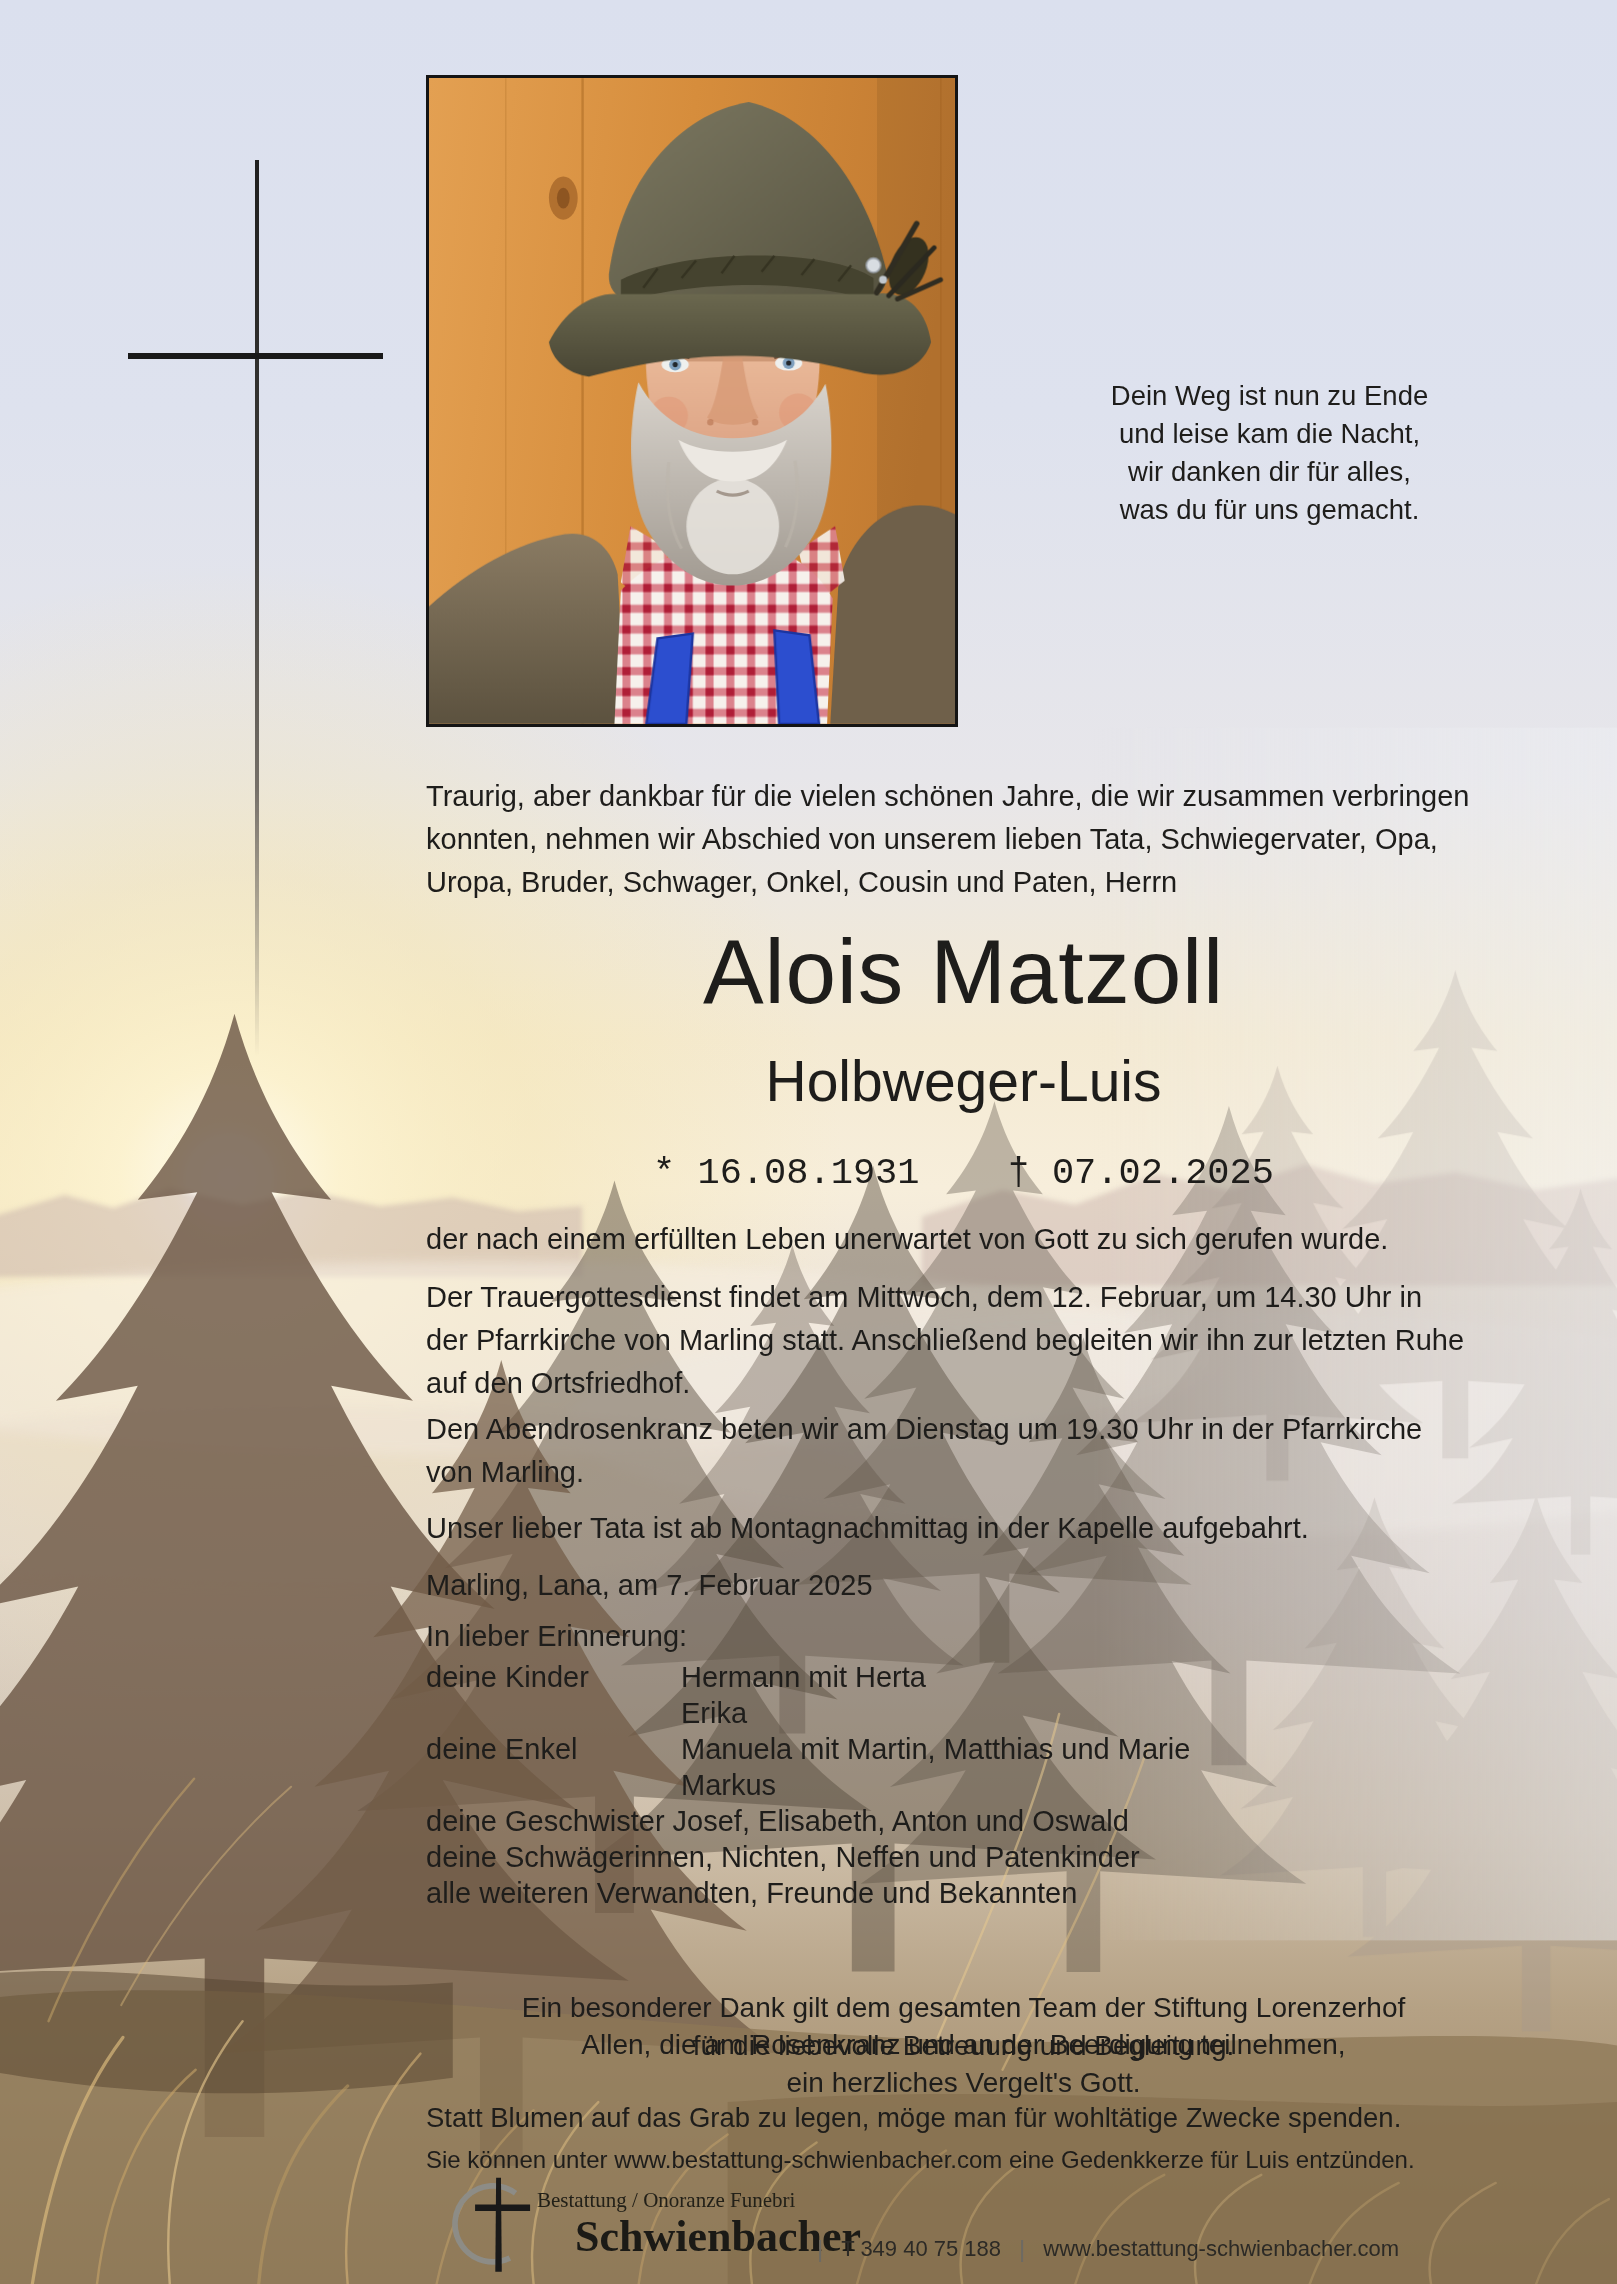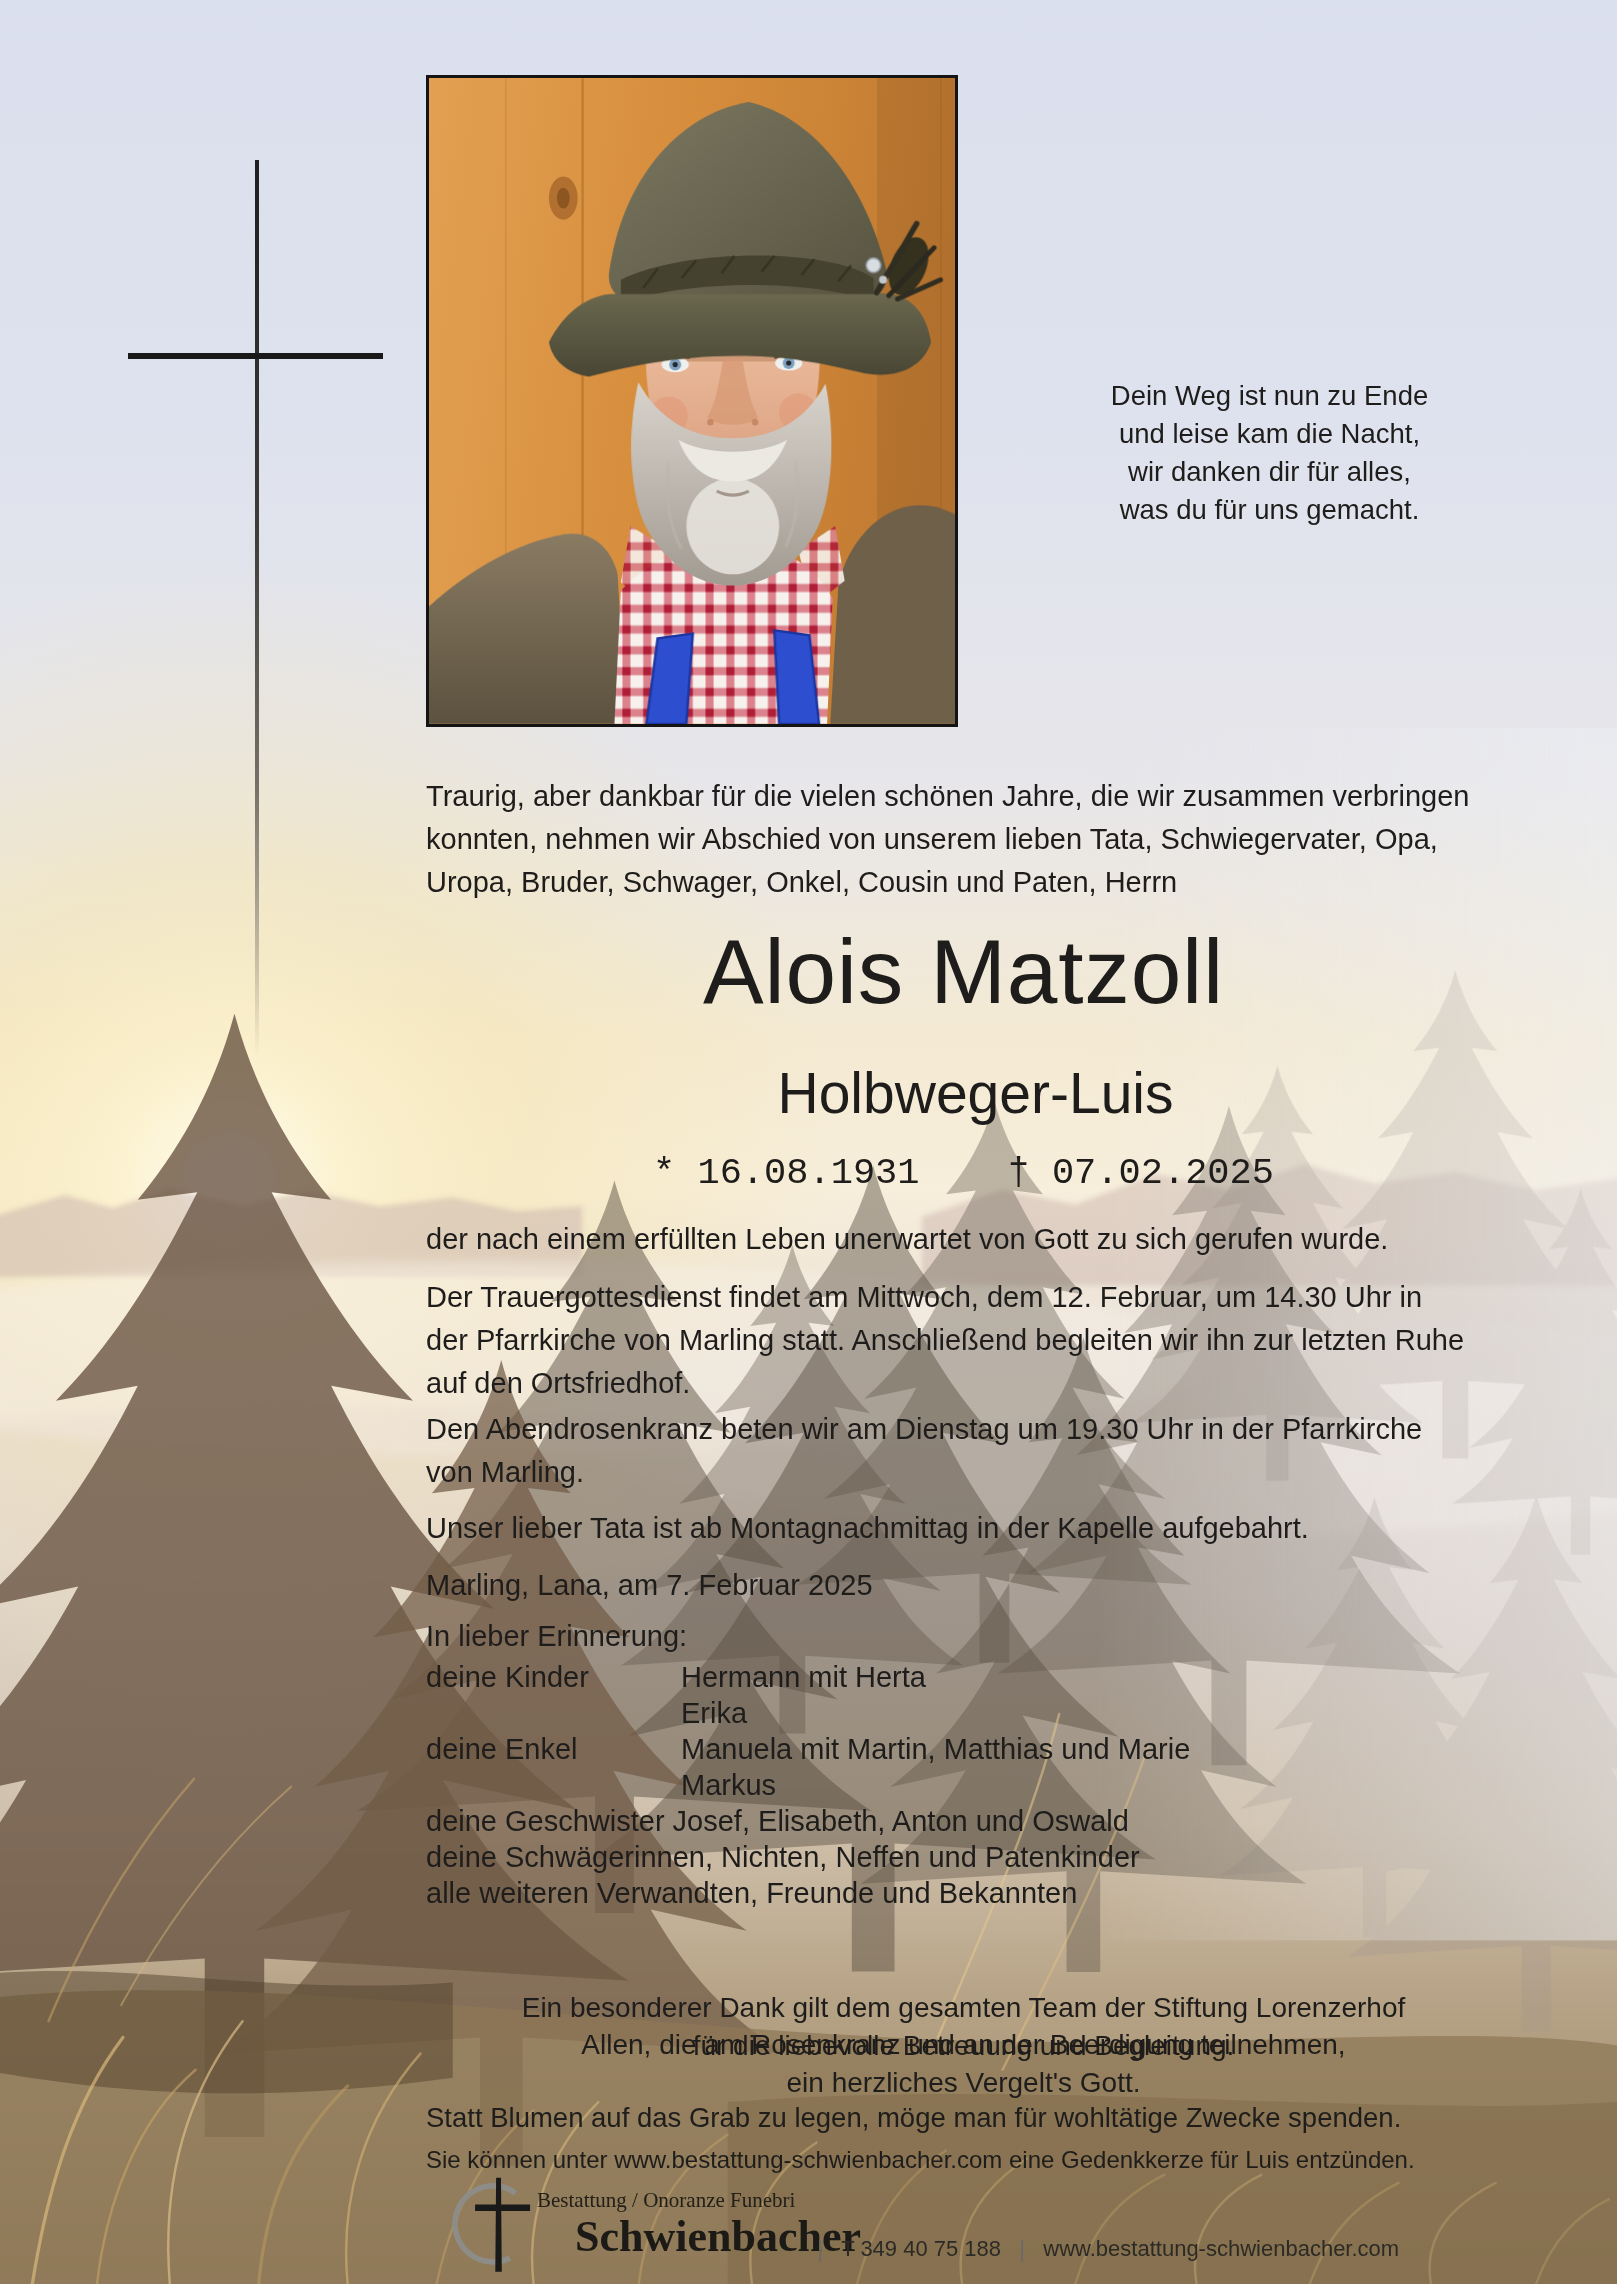--- a/index.html
+++ b/index.html
@@ -322,21 +322,21 @@
   <div class="abs poem preline">Dein Weg ist nun zu Ende
 und leise kam die Nacht,
 wir danken dir für alles,
 was du für uns gemacht.</div>
 
   <div class="abs intro preline">Traurig, aber dankbar für die vielen schönen Jahre, die wir zusammen verbringen
 konnten, nehmen wir Abschied von unserem lieben Tata, Schwiegervater, Opa,
 Uropa, Bruder, Schwager, Onkel, Cousin und Paten, Herrn</div>
 
   <h1 class="abs namewrap name" style="margin:0;font-weight:400">Alois Matzoll</h1>
-  <h2 class="abs namewrap house" style="margin:12px;font-weight:400">Holbweger-Luis</h2>
+  <h2 class="abs namewrap house" style="margin:0;font-weight:400">Holbweger-Luis</h2>
 
   <div class="abs namewrap dates">
     <span>* 16.08.1931</span>
     <span>† 07.02.2025</span>
   </div>
 
   <div class="abs body-par p-called">der nach einem erfüllten Leben unerwartet von Gott zu sich gerufen wurde.</div>
   <div class="abs body-par p-funeral preline">Der Trauergottesdienst findet am Mittwoch, dem 12. Februar, um 14.30 Uhr in
 der Pfarrkirche von Marling statt. Anschließend begleiten wir ihn zur letzten Ruhe
 auf den Ortsfriedhof.</div>

